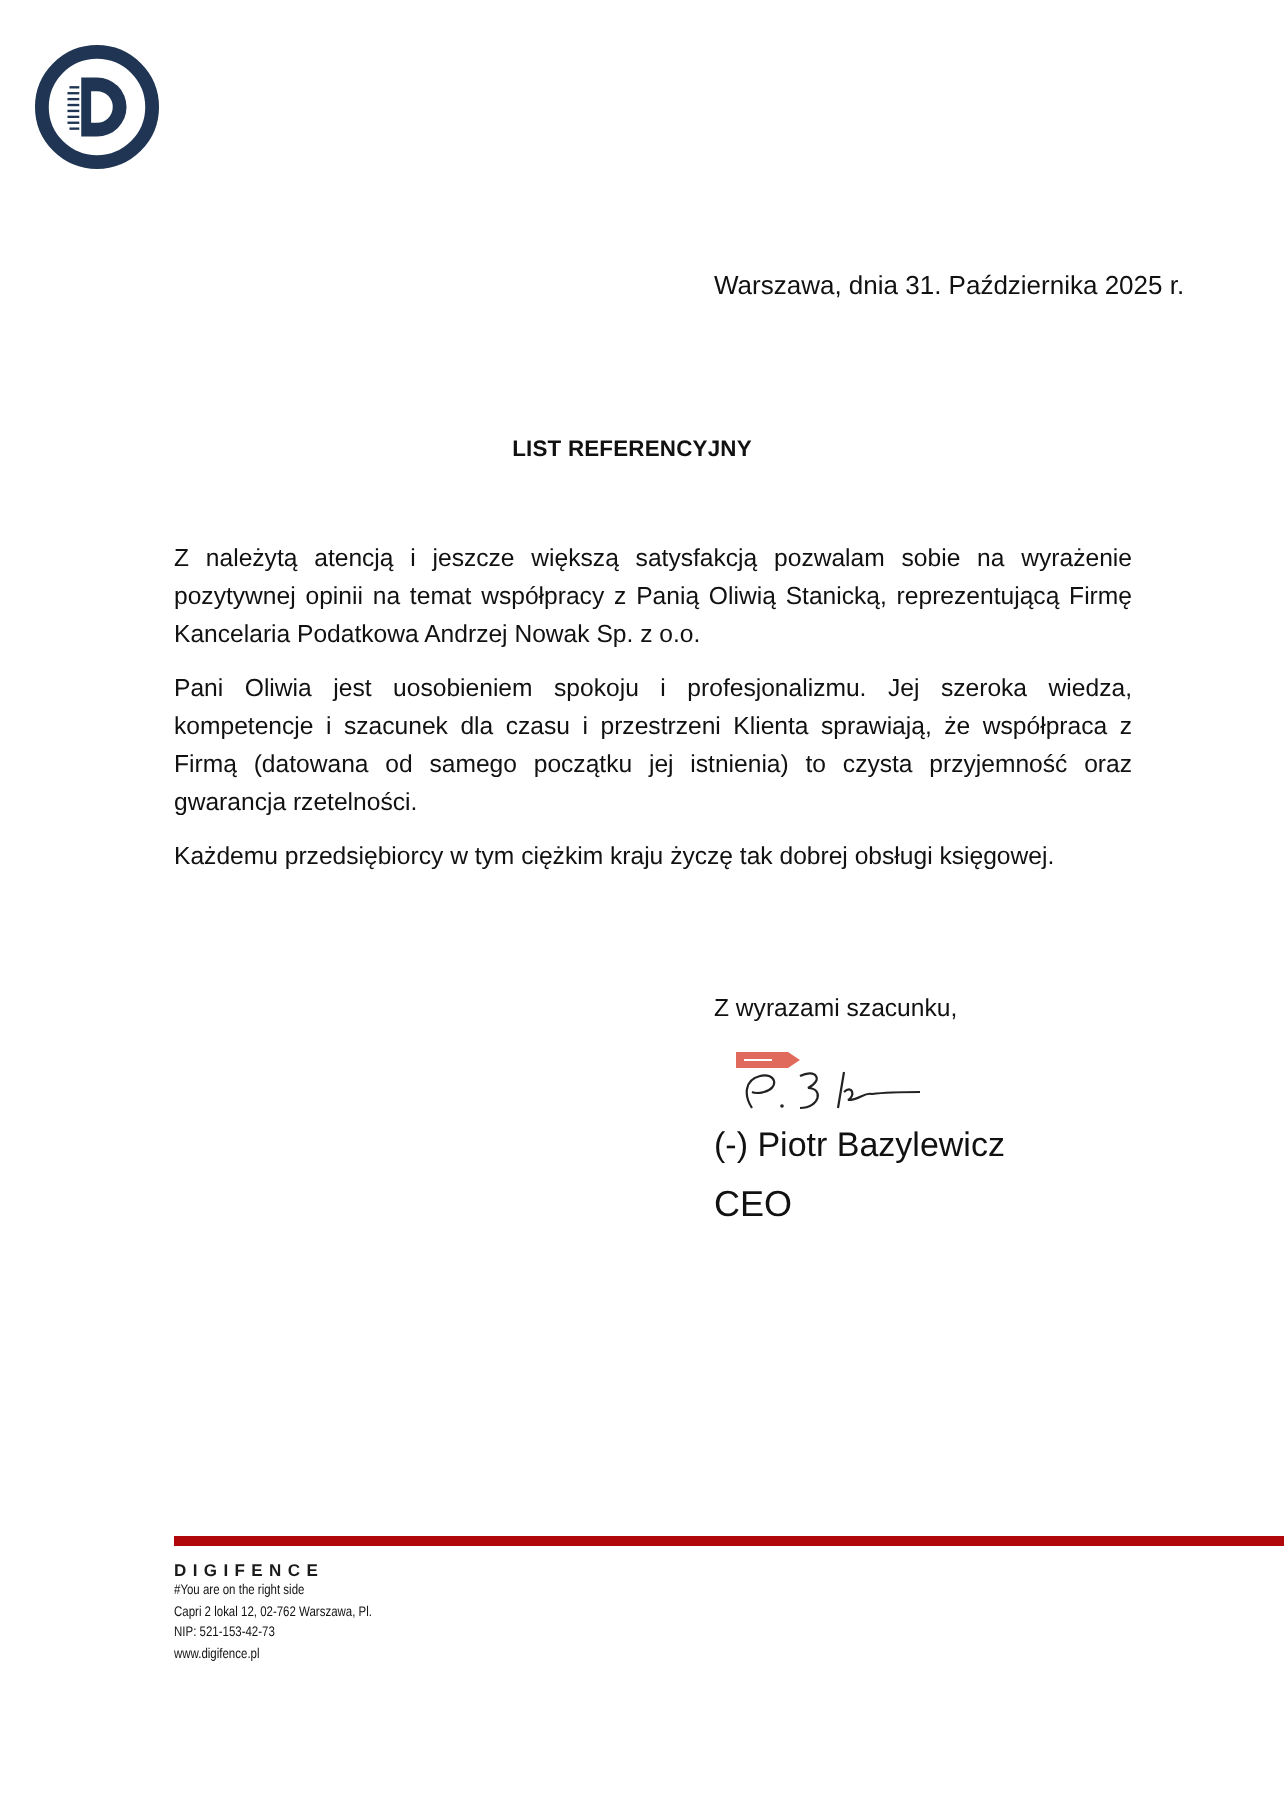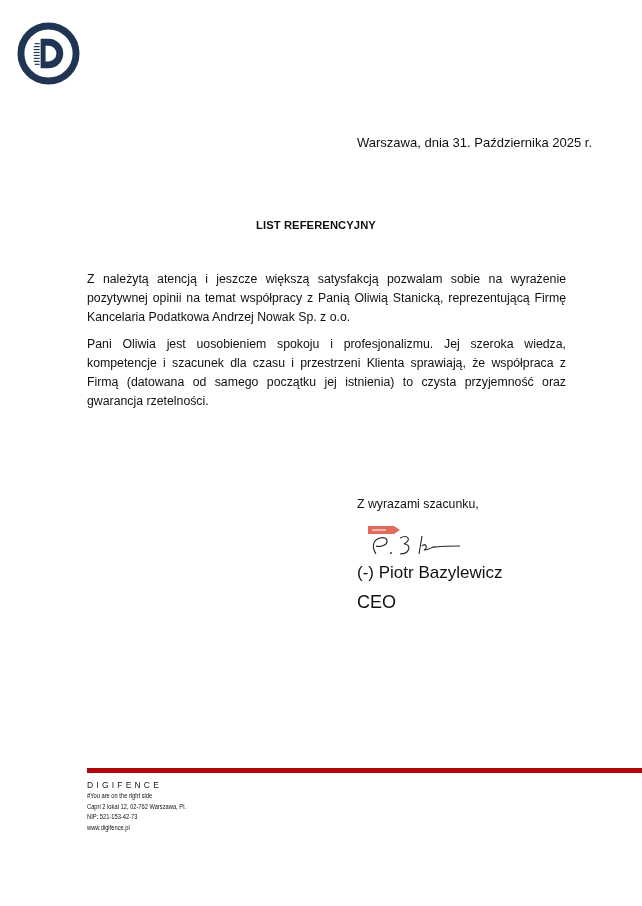--- a/index.html
+++ b/index.html
@@ -10,21 +10,21 @@
   .title { position:absolute; left:0; width:642px; top:219px; text-align:center; font-size:11.2px; font-weight:bold; letter-spacing:0.1px; margin-left:-5px; }
   .body { position:absolute; left:87px; top:270px; width:479px; font-size:12.3px; line-height:19px; }
   .body p { margin:0 0 8px 0; text-align:justify; }
   .body b { font-weight:normal; }
   .closing { position:absolute; left:357px; top:497px; font-size:12.3px; white-space:nowrap; }
   .signature { position:absolute; left:364px; top:524px; width:100px; height:36px; }
   .signer { position:absolute; left:357px; top:563px; font-size:17px; white-space:nowrap; }
   .role { position:absolute; left:357px; top:592px; font-size:18px; white-space:nowrap; }
   .redbar { position:absolute; left:87px; top:768px; width:555px; height:5px; background:#b0070a; }
   .footer { position:absolute; left:87px; top:780px; font-family:"Liberation Sans Narrow","Liberation Sans", sans-serif; }
-  .footer .brand { font-size:8.5px; font-weight:normal; letter-spacing:3.2px; color:#1a1a1a; line-height:11px; }
+  .footer .brand { font-size:8.5px; font-weight:bold; letter-spacing:3.2px; color:#1a1a1a; line-height:11px; }
   .footer .line { font-size:7px; line-height:10.5px; color:#111; transform:scaleX(0.82); transform-origin:left; white-space:nowrap; }
 </style>
 </head>
 <body>
 
 <svg class="logo" viewBox="0 0 64 64">
   <circle cx="32" cy="32" r="28" fill="none" stroke="#1f3553" stroke-width="7"></circle>
   <path d="M24 17 H32 A15 15 0 0 1 32 47 H24 Z" fill="#1f3553"></path>
   <path d="M29 24 H32 A8 8 0 0 1 32 40 H29 Z" fill="#ffffff"></path>
   <g stroke="#1f3553" stroke-width="1.2">
@@ -39,20 +39,21 @@
   </g>
 </svg>
 
 <div class="date">Warszawa, dnia 31. Października 2025 r.</div>
 
 <div class="title">LIST REFERENCYJNY</div>
 
 <div class="body">
   <p><span>Z należytą atencją i jeszcze większą satysfakcją pozwalam sobie na wyrażenie pozytywnej opinii na temat współpracy z </span><b>Panią Oliwią Stanicką</b><span>, reprezentującą Firmę Kancelaria Podatkowa Andrzej Nowak Sp. z o.o.</span></p>
   <p>Pani Oliwia jest uosobieniem spokoju i profesjonalizmu. Jej szeroka wiedza, kompetencje i szacunek dla czasu i przestrzeni Klienta sprawiają, że współpraca z Firmą (datowana od samego początku jej istnienia) to czysta przyjemność oraz gwarancja rzetelności.</p>
+  <p>Każdemu przedsiębiorcy w tym ciężkim kraju życzę tak dobrej obsługi księgowej.</p>
 </div>
 
 <div class="closing">Z wyrazami szacunku,</div>
 
 <svg class="signature" viewBox="0 0 100 36">
   <path d="M4 2 H30 L36 6 L30 10 H4 Z" fill="#e06a5c"></path>
   <path d="M8 6 H22" stroke="#ffffff" stroke-width="1"></path>
   <path d="M12 30 C8 24 8 16 16 14 C24 12 26 20 18 22 C14 23 12 22 12 22" fill="none" stroke="#222" stroke-width="1.1"></path>
   <circle cx="27" cy="29" r="0.9" fill="#222"></circle>
   <path d="M36 14 C44 10 48 16 40 20 C48 20 46 30 36 30" fill="none" stroke="#222" stroke-width="1.1"></path>

